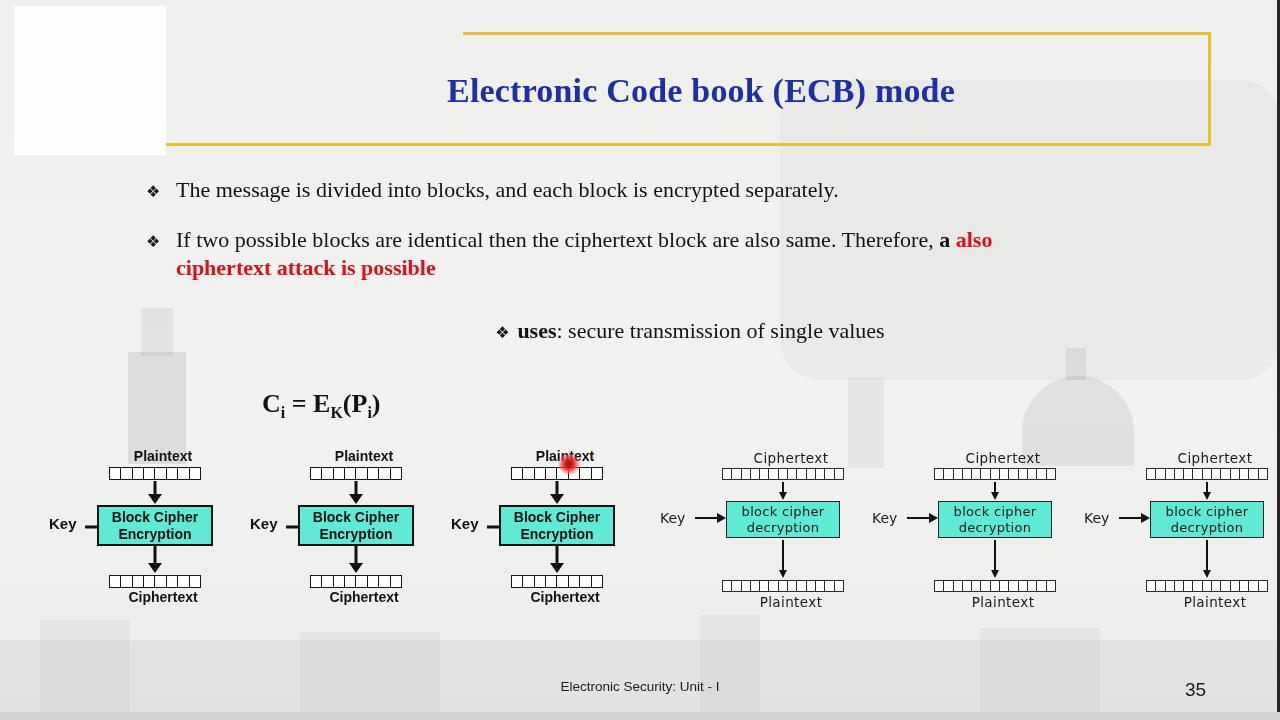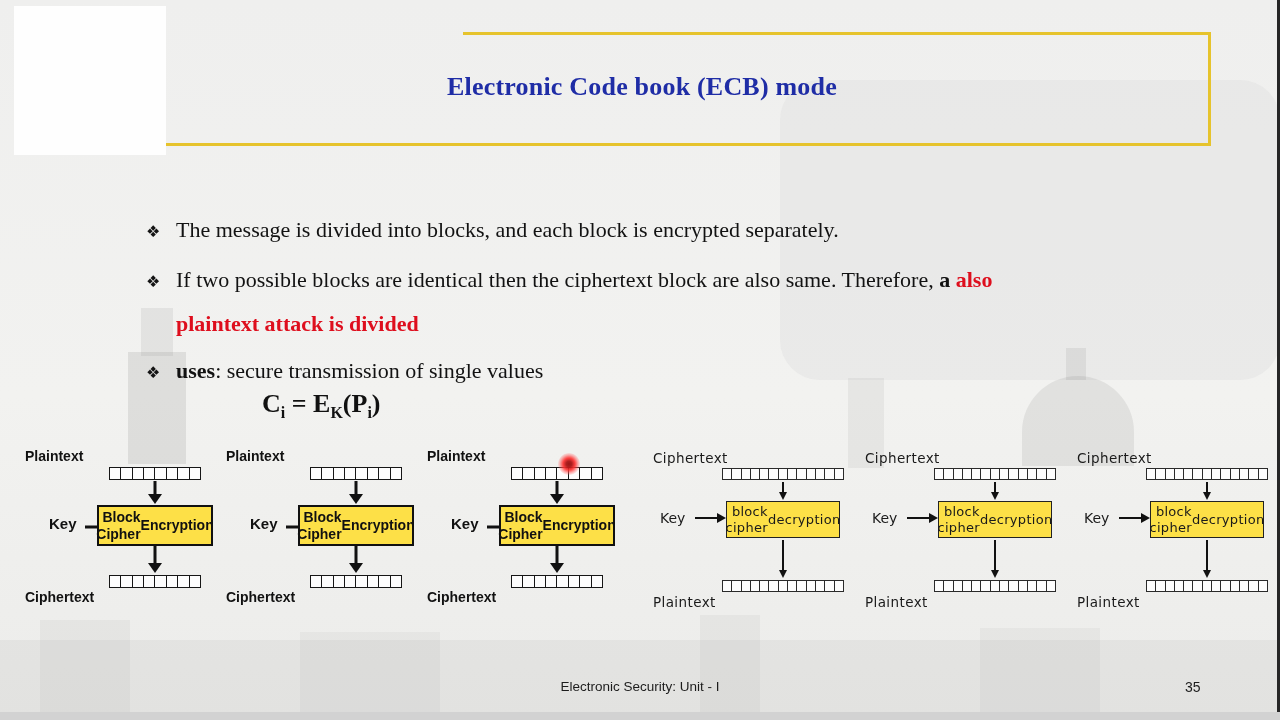--- a/index.html
+++ b/index.html
@@ -29,61 +29,61 @@
   .bottom-bar  { left:0; top:712px; width:1280px; height:8px; background:#d2d2d2; }
 
   .logo-box { left:14px; top:6px; width:152px; height:149px; background:#fefefe; }
 
   
   .gold-top    { left:463px; top:32px;  width:748px; height:3px;  background:var(--accent-gold); }
   .gold-right  { left:1208px;top:32px;  width:3px;   height:114px;background:var(--accent-gold); }
   .gold-bottom { left:166px; top:143px; width:1045px;height:3px;  background:var(--accent-gold); }
   .title {
     left:447px; top:72px; width:600px;
-    font-size:26px; font-weight:bold; color:var(--title-blue);
+    font-size:34px; font-weight:bold; color:var(--title-blue);
     letter-spacing:.2px; white-space:nowrap;
   }
 
   
-  .bullet { position:absolute; left:146px; width:1080px; font-size:22px; color:#121212; line-height:42px;margin-top:32px; }
+  .bullet { position:absolute; left:146px; width:1080px; font-size:22px; color:#121212; line-height:26px; }
   .bullet .marker { font-family:"DejaVu Sans", sans-serif; font-size:16px; display:inline-block; width:30px; color:#141414; }
   .b1 { top:177px; }
   .b2 { top:227px; }
-  .b3 { top:318px; }
+  .b3 { top:318px;text-align:center; }
   .bold  { font-weight:bold; }
   .red   { color:var(--alert-red); font-weight:bold; }
   .hang  { display:inline-block; width:30px; }
 
   
   .formula { left:262px; top:389px; font-size:26px; font-weight:bold; color:#111; }
   .formula sub { font-size:16px; font-weight:bold; }
 
   
   .diagram { position:absolute; top:448px; width:260px; height:165px; }
-  .d-label { position:absolute; left:0; width:260px; text-align:left; }
+  .d-label { position:absolute; left:8px; width:260px; text-align:center; }
   .enc .d-label { font-family:"Liberation Sans", sans-serif; font-weight:bold; font-size:14px; color:#111; }
   .dec .d-label { font-family:"DejaVu Sans", sans-serif; font-size:13.5px; color:#1a1a1a; letter-spacing:.4px; }
   .lbl-top { top:0; }
   .dec .lbl-top { top:2px; }
   .enc .lbl-bottom { top:141px; }
   .dec .lbl-bottom { top:146px; }
 
   .cell-row { position:absolute; display:flex; }
   .enc .cell-row { left:84px; width:92px;  height:13px; }
   .dec .cell-row { left:69px; width:122px; height:12px; }
   .enc .row-top { top:19px; } .enc .row-bottom { top:127px; }
   .dec .row-top { top:20px; } .dec .row-bottom { top:132px; }
   .cell { flex:1; background:#fdfdfd; }
   .enc .cell { border:1.8px solid #161616; }
   .dec .cell { border:1.2px solid #2a2a2a; }
   .cell + .cell { margin-left:-1.2px; }
 
   .d-box {
-    position:absolute; display:flex; flex-direction:row; align-items:center; justify-content:center;
-    background:#fde047; text-align:right;
+    position:absolute; display:flex; flex-direction:column; align-items:center; justify-content:center;
+    background:#5eead4; text-align:left;
   }
   .enc .d-box { left:72px; top:57px; width:116px; height:41px; border:2px solid #111;
     font-family:"Liberation Sans", sans-serif; font-weight:bold; font-size:14px; color:#111; line-height:17px; }
   .dec .d-box { left:73px; top:53px; width:114px; height:37px; border:1.5px solid #222;
     font-family:"DejaVu Sans", sans-serif; font-size:13px; color:#1a1a1a; line-height:16px; letter-spacing:.3px; }
 
   .d-key { position:absolute; }
   .enc .d-key { left:24px; top:67px; font-family:"Liberation Sans", sans-serif; font-weight:bold; font-size:15px; color:#111; }
   .dec .d-key { left:7px;  top:62px; font-family:"DejaVu Sans", sans-serif; font-size:14px; color:#1a1a1a; }
 
@@ -116,21 +116,21 @@
     left:558px; top:453px; width:22px; height:22px; border-radius:50%;
     background:radial-gradient(circle,
       rgba(150,10,10,.95) 0%, rgba(170,20,20,.95) 18%,
       rgba(255,45,45,.9) 38%, rgba(255,90,90,.45) 58%, rgba(255,120,120,0) 75%);
   }
 
   
   .footer-course { left:440px; top:679px; width:400px; text-align:center;
     font-family:"Liberation Sans", sans-serif; font-size:13.5px; color:#1c1c1c; }
   .footer-page   { left:1185px; top:679px; width:30px;
-    font-family:"Liberation Sans", sans-serif; font-size:14px; color:#1c1c1c; }
+    font-family:"Liberation Sans", sans-serif; font-size:19px; color:#1c1c1c; }
 </style>
 </head>
 <body>
 
 <div class="bg-shape bg-haze"></div>
 <div class="bg-shape bg-tower"></div>
 <div class="bg-shape bg-tower-top"></div>
 <div class="bg-shape bg-dome"></div>
 <div class="bg-shape bg-lantern"></div>
 <div class="bg-shape bg-spire"></div>
@@ -145,21 +145,21 @@
 <div class="abs gold-top"></div>
 <div class="abs gold-right"></div>
 <div class="abs gold-bottom"></div>
 <div class="abs title">Electronic Code book (ECB) mode</div>
 
 <div class="bullet b1">
   <span class="marker">❖</span><span>The message is divided into blocks, and each block is encrypted separately.</span>
 </div>
 <div class="bullet b2">
   <span class="marker">❖</span><span>If two possible blocks are identical then the ciphertext block are also same. Therefore, </span><span class="bold">a </span><span class="red">also</span><br>
-  <span class="hang"></span><span class="red">plaintext attack is divided</span>
+  <span class="hang"></span><span class="red">ciphertext attack is possible</span>
 </div>
 <div class="bullet b3">
   <span class="marker">❖</span><span class="bold">uses</span><span>: secure transmission of single values</span>
 </div>
 
 <div class="abs formula">
   <span>C</span><sub>i</sub><span> = E</span><sub>K</sub><span>(P</span><sub>i</sub><span>)</span>
 </div>
 
 <div class="diagram enc" style="left:25px">

